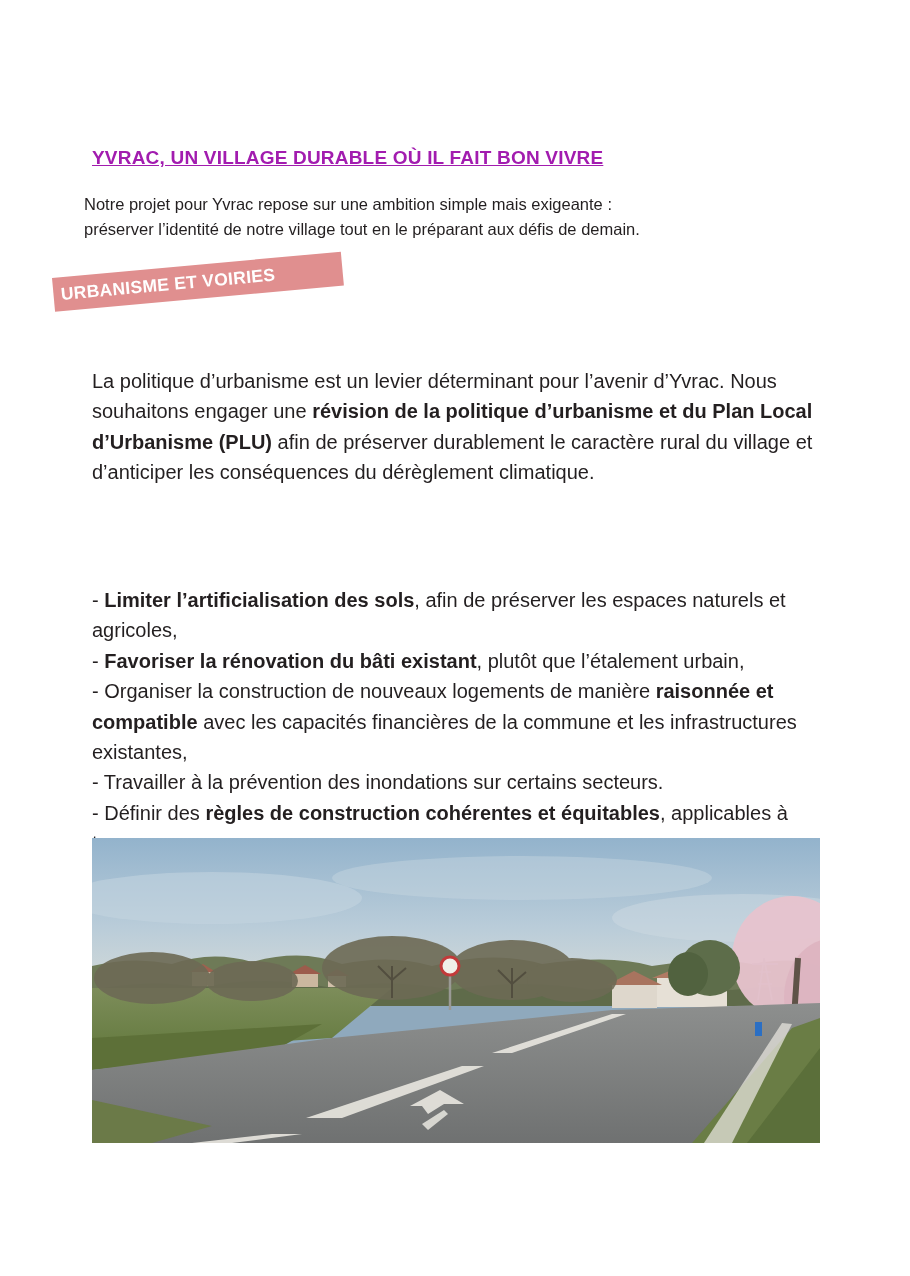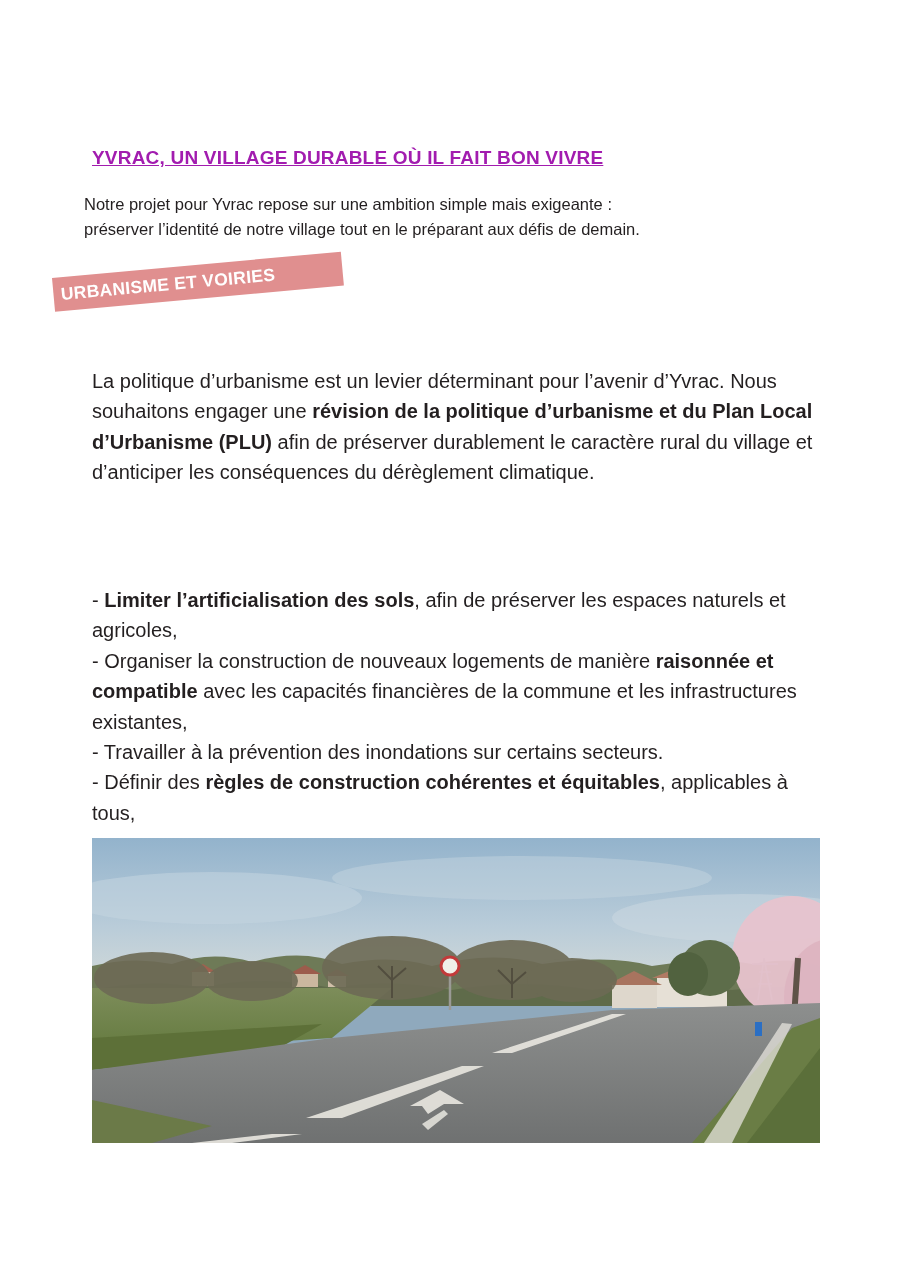--- a/index.html
+++ b/index.html
@@ -126,20 +126,21 @@
     <div class="ribbon-label">URBANISME ET VOIRIES</div>
   </div>
 
   <div class="body-text para-1">
     <span>La politique d’urbanisme est un levier déterminant pour l’avenir d’Yvrac. Nous souhaitons engager une </span><b>révision de la politique d’urbanisme et du Plan Local d’Urbanisme (PLU)</b><span> afin de préserver durablement le caractère rural du village et d’anticiper les conséquences du dérèglement climatique.</span>
   </div>
 
 
   <div class="body-text list">
     <span class="item"><span>- </span><b>Limiter l’artificialisation des sols</b><span>, afin de préserver les espaces naturels et agricoles,</span></span>
+    <span class="item"><span>- </span><b>Favoriser la rénovation du bâti existant</b><span>, plutôt que l’étalement urbain,</span></span>
     <span class="item"><span>- Organiser la construction de nouveaux logements de manière </span><b>raisonnée et compatible</b><span> avec les capacités financières de la commune et les infrastructures existantes,</span></span>
     <span class="item"><span>- Travailler à la prévention des inondations sur certains secteurs.</span><b></b><span></span></span>
     <span class="item"><span>- Définir des </span><b>règles de construction cohérentes et équitables</b><span>, applicables à tous,</span></span>
   </div>
 
 
   <div class="photo">
     <svg viewBox="0 0 728 305" preserveAspectRatio="none">
       <defs>
         <linearGradient id="sky" x1="0" y1="0" x2="0" y2="1">

